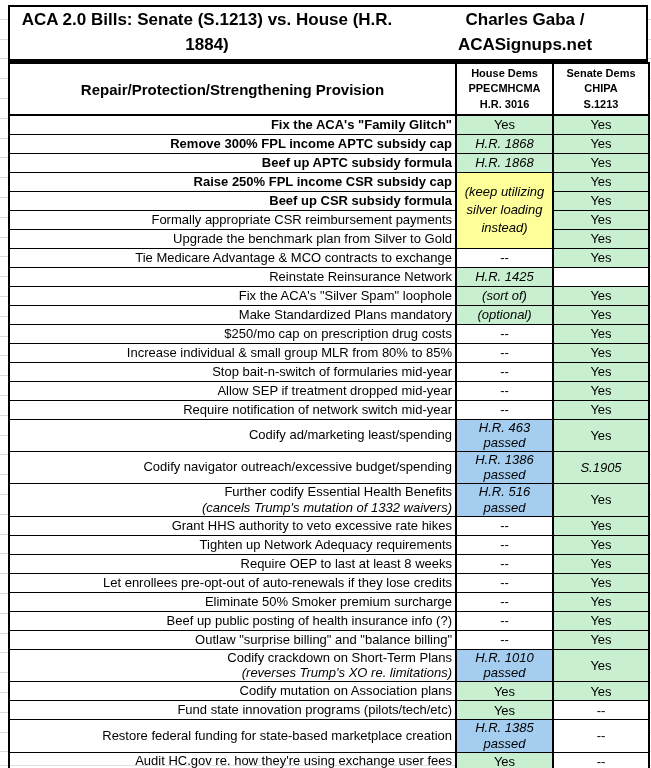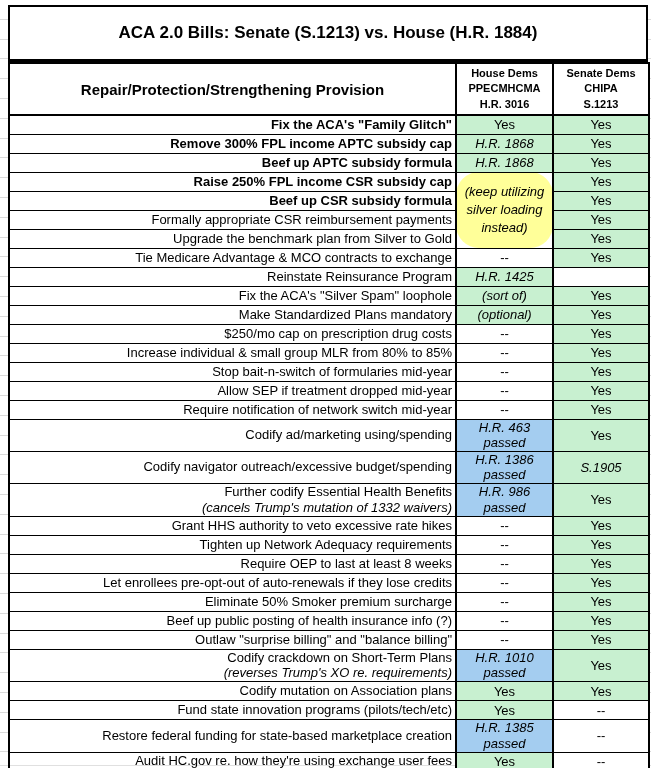--- a/index.html
+++ b/index.html
@@ -50,37 +50,38 @@
   td.provision .l2 { font-style:italic; font-weight:normal; }
   .bold { font-weight:bold; }
   .italic { font-style:italic; }
   .small { font-size:11px; line-height:1.2; padding-top:1px; padding-bottom:1px; }
 
   .bg-green  { background:var(--green);margin-top:6px; }
   .bg-blue   { background:var(--blue); }
   .bg-white  { background:#ffffff; }
   .bg-yellow {
     background:var(--yellow);
-    font-style:italic; font-size:12px; line-height:1.4; padding:0 6px;border-radius:23px;
+    font-style:italic; font-size:12px; line-height:1.4; padding:0 6px;
   }
 </style>
 </head>
 <body>
 
 <div class="grid-strip grid-left"></div>
 <div class="grid-strip grid-right"></div>
 <div class="grid-bottom-v gbv1"></div>
 <div class="grid-bottom-v gbv2"></div>
 <div class="grid-bottom-v gbv3"></div>
 <div class="grid-bottom-h"></div>
 
 <div class="sheet">
 
   <div class="title-block">
     <span>ACA 2.0 Bills: Senate (S.1213) vs. House (H.R. 1884)</span>
+    <span>Charles Gaba / ACASignups.net</span>
   </div>
 
   <table class="cmp">
     <colgroup>
       <col style="width:447px">
       <col style="width:97px">
       <col style="width:96px">
     </colgroup>
     <thead>
       <tr>
@@ -188,21 +189,21 @@
     <td class="val bg-white">
       <span class="l1">--</span>
 
     </td>
     <td class="val bg-green">
       <span class="l1">Yes</span>
     </td>
   </tr>
         <tr>
     <td class="provision">
-      <span class="l1">Reinstate Reinsurance Program</span>
+      <span class="l1">Reinstate Reinsurance Network</span>
 
     </td>
     <td class="val bg-green italic">
       <span class="l1">H.R. 1425</span>
 
     </td>
     <td class="val bg-white">
       <span class="l1"></span>
     </td>
   </tr>
@@ -292,21 +293,21 @@
     <td class="val bg-white">
       <span class="l1">--</span>
 
     </td>
     <td class="val bg-green">
       <span class="l1">Yes</span>
     </td>
   </tr>
         <tr>
     <td class="provision">
-      <span class="l1">Codify ad/marketing using/spending</span>
+      <span class="l1">Codify ad/marketing least/spending</span>
 
     </td>
     <td class="val bg-blue italic small">
       <span class="l1">H.R. 463</span>
       <span class="l2">passed</span>
     </td>
     <td class="val bg-green">
       <span class="l1">Yes</span>
     </td>
   </tr>
@@ -322,21 +323,21 @@
     <td class="val bg-green italic">
       <span class="l1">S.1905</span>
     </td>
   </tr>
         <tr>
     <td class="provision">
       <span class="l1">Further codify Essential Health Benefits</span>
       <span class="l2">(cancels Trump's mutation of 1332 waivers)</span>
     </td>
     <td class="val bg-blue italic small">
-      <span class="l1">H.R. 986</span>
+      <span class="l1">H.R. 516</span>
       <span class="l2">passed</span>
     </td>
     <td class="val bg-green">
       <span class="l1">Yes</span>
     </td>
   </tr>
         <tr>
     <td class="provision">
       <span class="l1">Grant HHS authority to veto excessive rate hikes</span>
 
@@ -423,21 +424,21 @@
       <span class="l1">--</span>
 
     </td>
     <td class="val bg-green">
       <span class="l1">Yes</span>
     </td>
   </tr>
         <tr>
     <td class="provision">
       <span class="l1">Codify crackdown on Short-Term Plans</span>
-      <span class="l2">(reverses Trump's XO re. requirements)</span>
+      <span class="l2">(reverses Trump's XO re. limitations)</span>
     </td>
     <td class="val bg-blue italic small">
       <span class="l1">H.R. 1010</span>
       <span class="l2">passed</span>
     </td>
     <td class="val bg-green">
       <span class="l1">Yes</span>
     </td>
   </tr>
         <tr>

